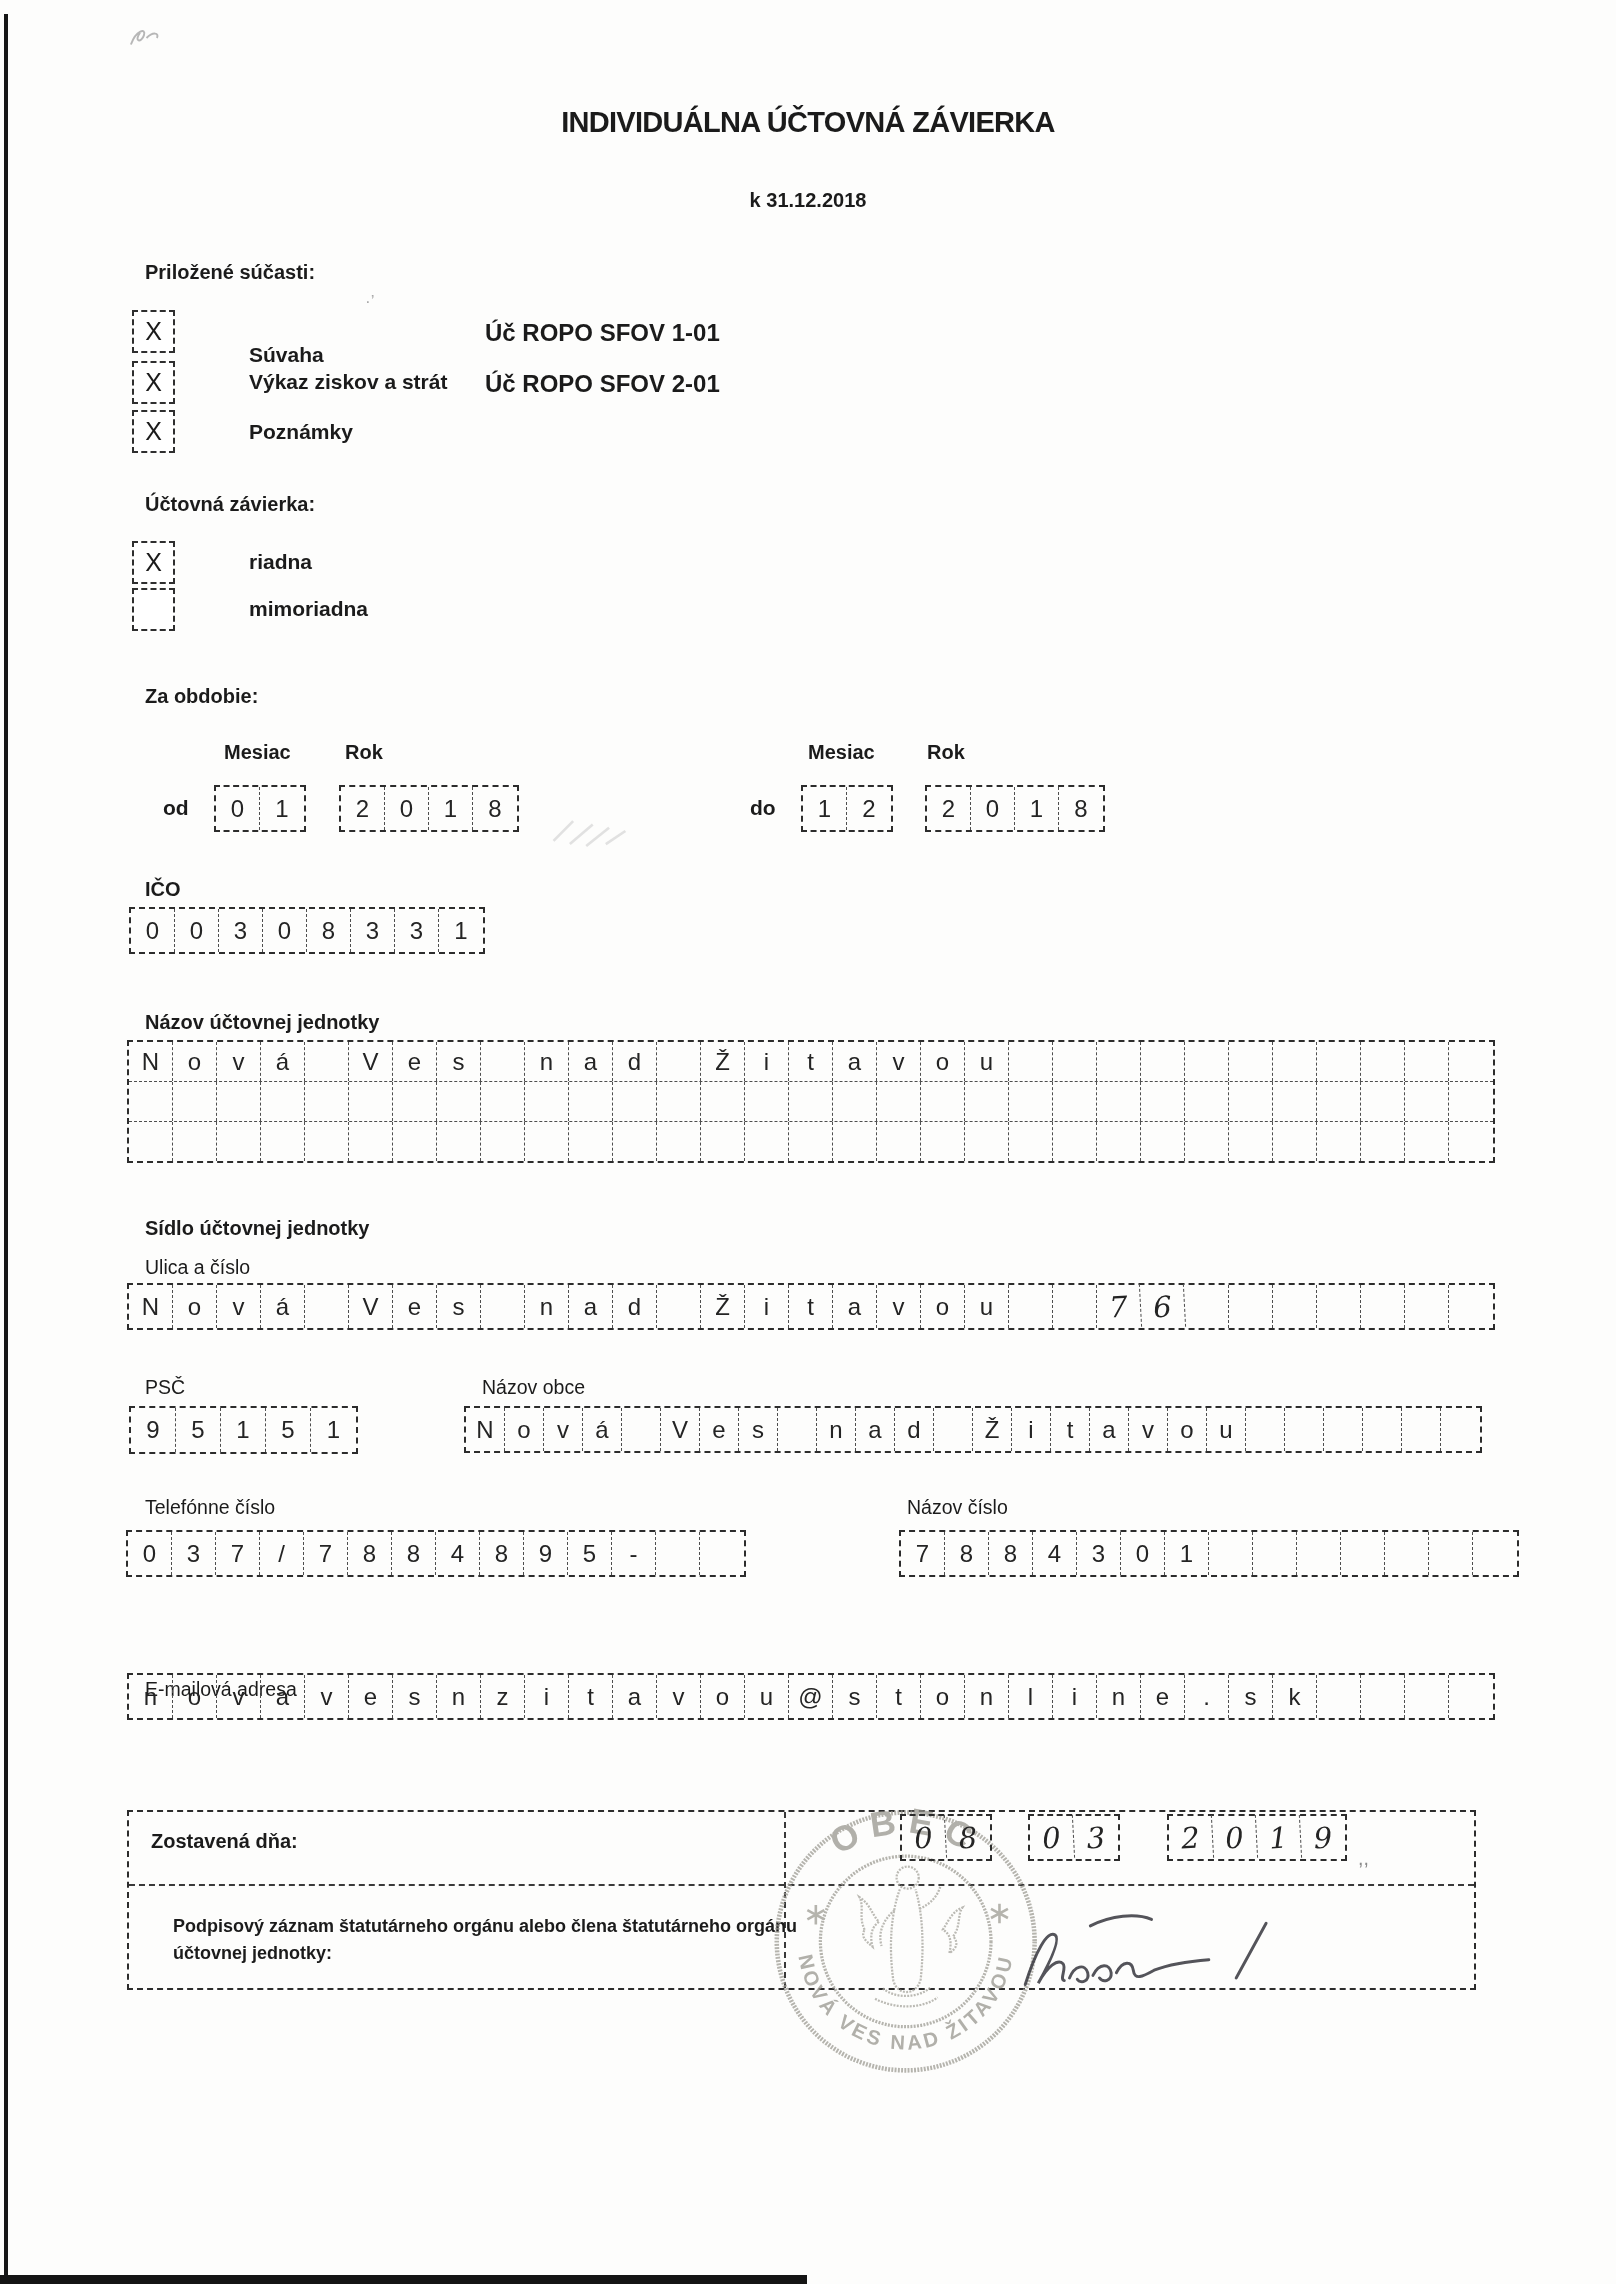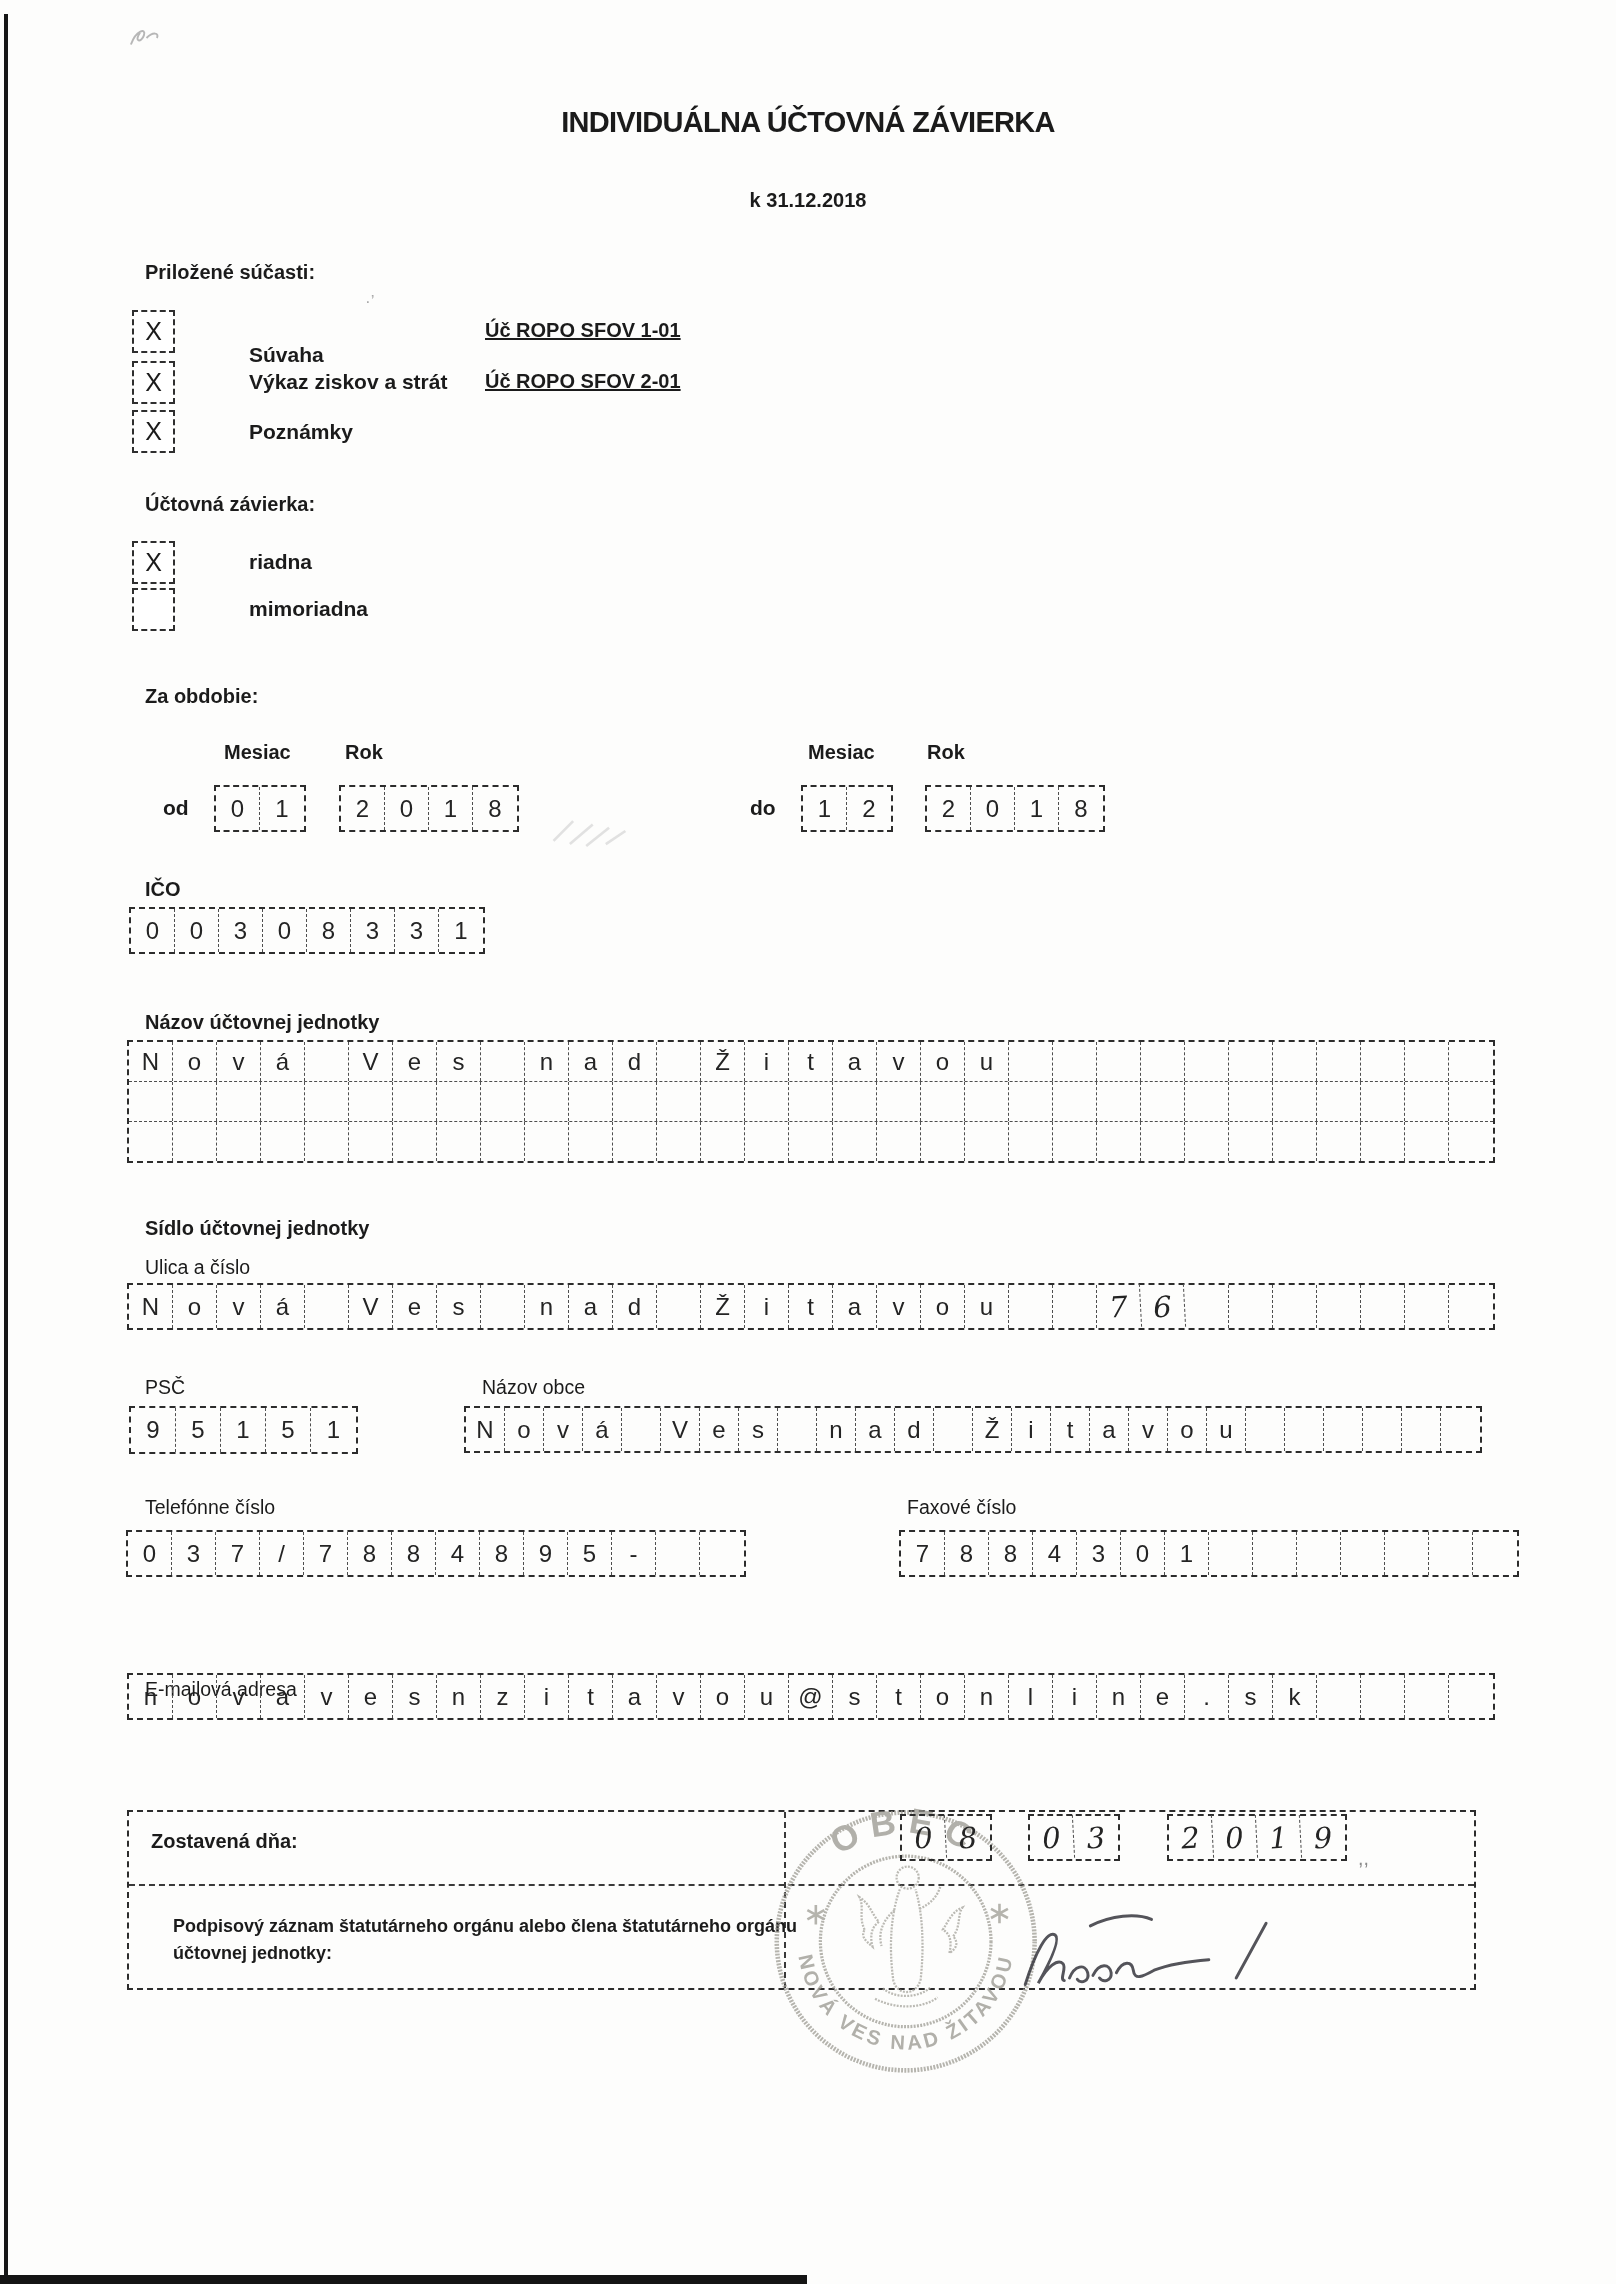--- a/index.html
+++ b/index.html
@@ -16,21 +16,21 @@
     font-size:29px;font-weight:bold;letter-spacing:-0.7px;}
   .subtitle{position:absolute;left:0;right:0;top:189px;text-align:center;
     font-size:20px;font-weight:bold;}
 
   .lbl-b{position:absolute;font-size:20px;font-weight:bold;white-space:nowrap;text-align:right;}
   .lbl-r{position:absolute;font-size:19.5px;font-weight:normal;white-space:nowrap;}
 
   .checkbox{position:absolute;width:39px;height:39px;border:2px dashed #2e2e2e;
     display:flex;align-items:center;justify-content:center;font-size:25px;background:#fff;}
   .cb-label{position:absolute;font-size:21px;font-weight:bold;white-space:nowrap;}
-  .cb-code{position:absolute;font-size:20px;font-weight:bold;white-space:nowrap;text-decoration:underline;}
+  .cb-code{position:absolute;font-size:24px;font-weight:bold;white-space:nowrap;}
 
   .grid{position:absolute;display:flex;border:2px dashed #2c2c2c;background:transparent;}
   .grid .cell{border-right:1.3px dashed #4e4e4e;display:flex;align-items:center;
     justify-content:center;font-size:24px;color:#242424;box-sizing:border-box;}
   .grid .cell:last-child{border-right:none;}
   .grid-stack{position:absolute;border:2px dashed #2c2c2c;}
   .grid-stack .grid-row{display:flex;border-bottom:1.3px dashed #4e4e4e;}
   .grid-stack .grid-row:last-child{border-bottom:none;}
   .grid-row .cell{border-right:1.3px dashed #4e4e4e;display:flex;align-items:center;
     justify-content:center;font-size:24px;color:#242424;box-sizing:border-box;}
@@ -339,21 +339,21 @@
       <div class="cell">8</div>
       <div class="cell">8</div>
       <div class="cell">4</div>
       <div class="cell">8</div>
       <div class="cell">9</div>
       <div class="cell">5</div>
       <div class="cell">-</div>
       <div class="cell"></div>
       <div class="cell"></div>
     </div>
-  <div class="lbl-r" style="left:907px;top:1496px;">Faxové číslo</div>
+  <div class="lbl-r" style="left:907px;top:1496px;">Názov číslo</div>
   <div class="grid cells-66" style="left:899px;top:1530px;">
       <div class="cell">7</div>
       <div class="cell">8</div>
       <div class="cell">8</div>
       <div class="cell">4</div>
       <div class="cell">3</div>
       <div class="cell">0</div>
       <div class="cell">1</div>
       <div class="cell"></div>
       <div class="cell"></div>

